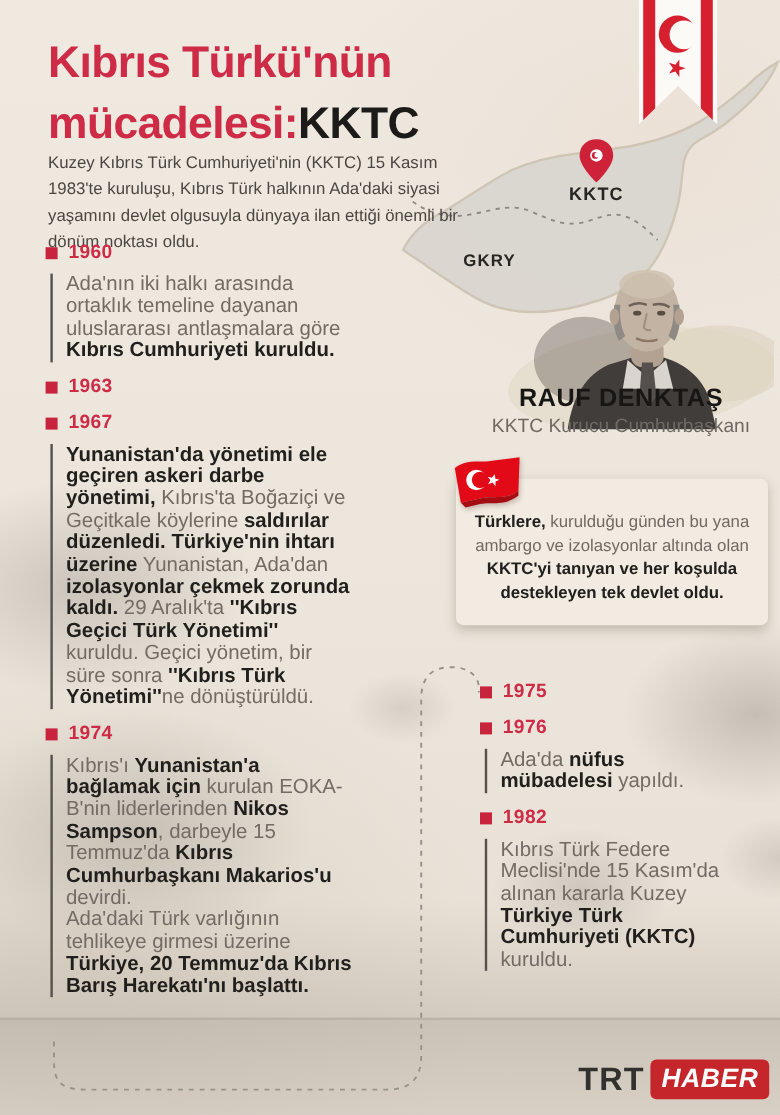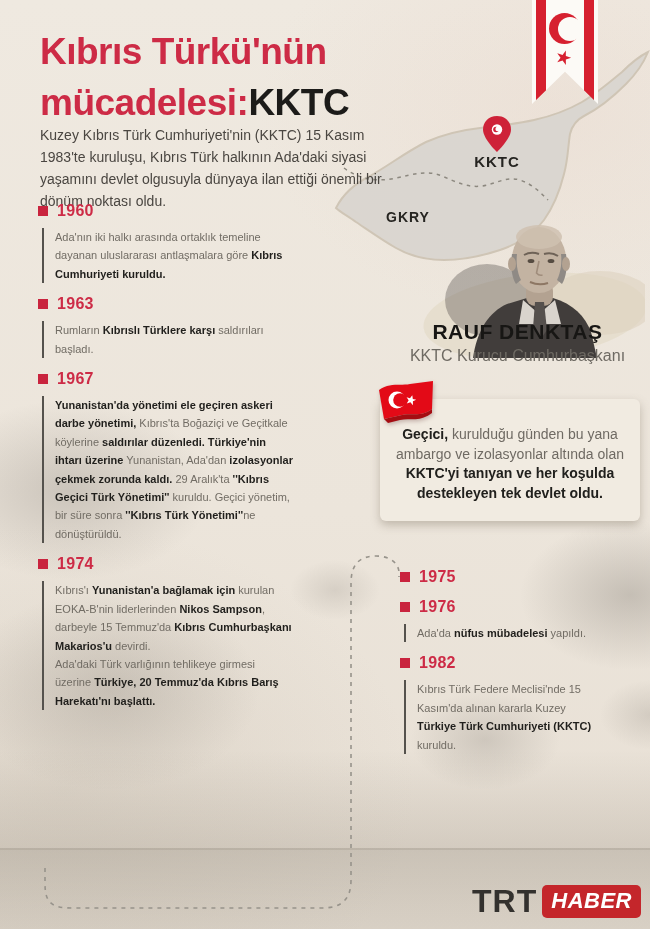--- a/index.html
+++ b/index.html
@@ -44,27 +44,27 @@
   .turk-flag{position:absolute;left:376px;top:378px;filter:drop-shadow(1px 2px 2px rgba(90,40,40,.3));}
   
   .col{position:absolute;}
   .col-left{left:38px;top:202px;width:256px;}
   .col-right{left:400px;top:568px;width:208px;}
   .tl-entry{margin-bottom:12px;}
   .tl-year-row{display:flex;align-items:center;gap:9px;margin-bottom:8px;}
   .tl-square{width:10px;height:10px;background:#c9243e;flex:0 0 auto;}
   .tl-year{font-size:16px;font-weight:800;color:#cd2b46;letter-spacing:.3px;text-align:right;}
   .tl-body{margin-left:4px;border-left:2px solid #55524d;padding-left:11px;
-           font-size:11px;line-height:18.4px;color:#716c64;font-weight:500;}
+           font-size:17px;line-height:18.4px;color:#716c64;font-weight:500;}
   .tl-body b{color:#201f1c;font-weight:800;}
   
   .connector{position:absolute;left:0;top:0;pointer-events:none;}
   
   .logo{position:absolute;right:9px;top:883px;display:flex;align-items:center;gap:5px;}
-  .logo .trt{font-size:32px;font-weight:900;color:#33312e;letter-spacing:1px;}
+  .logo .trt{font-size:27px;font-weight:900;color:#33312e;letter-spacing:1px;}
   .logo .haber{font-size:22px;font-weight:900;color:#fff;background:#c4262b;
                padding:3px 9px 4px;border-radius:5px;letter-spacing:.5px;font-style:italic;}
 </style>
 </head>
 <body>
 
 <div class="page">
 
   <div class="blob" style="left:-70px;top:400px;width:280px;height:180px;background:radial-gradient(closest-side,rgba(125,118,110,.30),rgba(125,118,110,0));"></div>
   <div class="blob" style="left:-40px;top:590px;width:300px;height:200px;background:radial-gradient(closest-side,rgba(120,113,104,.26),rgba(120,113,104,0));"></div>
@@ -120,21 +120,21 @@
     <path d="M115 74 q9 4 18 1" stroke="#8d7764" stroke-width="2" fill="none"></path>
     <path d="M108 92 L124 106 L140 92 L146 116 L104 116 Z" fill="#d9d4cd"></path>
     <path d="M120 94 L129 94 L132 122 L125 132 L118 120 Z" fill="#55504d"></path>
   </svg>
   <div class="portrait-caption">
     <div class="name">RAUF DENKTAŞ</div>
     <div class="role">KKTC Kurucu Cumhurbaşkanı</div>
   </div>
 
   <div class="card">
-    <div class="txt"><b>Geçici,</b> kurulduğu günden bu yana ambargo ve izolasyonlar altında olan <b>KKTC'yi tanıyan ve her koşulda destekleyen tek devlet oldu.</b></div>
+    <div class="txt"><b>Türklere,</b> kurulduğu günden bu yana ambargo ve izolasyonlar altında olan <b>KKTC'yi tanıyan ve her koşulda destekleyen tek devlet oldu.</b></div>
   </div>
   <svg class="turk-flag" width="60" height="48" viewBox="0 0 60 48">
     <path d="M3 12 C14 4 24 8 34 6 L57 3 L56 31 C46 39 36 35 26 37 L8 41 Z" fill="#e30a17"></path>
     <path d="M8 41 L26 37 C36 35 46 39 56 31 L56 35 C45 44 34 40 24 42 L12 45 Z" fill="#a50d12"></path>
     <circle cx="21" cy="22" r="8.5" fill="#fff"></circle>
     <circle cx="24" cy="22" r="6.8" fill="#e30a17"></circle>
     <path d="M0 -5 L1.5 -1.5 L5 -1.5 L2.2 0.8 L3.2 4.5 L0 2.2 L-3.2 4.5 L-2.2 0.8 L-5 -1.5 L-1.5 -1.5 Z" transform="translate(35 22) rotate(15)" fill="#fff"></path>
   </svg>
 
   <h1 class="title">
@@ -150,21 +150,20 @@
         <span class="tl-year">1960</span>
       </div>
       <div class="tl-body">Ada'nın iki halkı arasında ortaklık temeline dayanan uluslararası antlaşmalara göre <b>Kıbrıs Cumhuriyeti kuruldu.</b></div>
     </div>
 
     <div class="tl-entry">
       <div class="tl-year-row">
         <span class="tl-square"></span>
         <span class="tl-year">1963</span>
       </div>
-      <div class="tl-body">Rumların <b>Kıbrıslı Türklere karşı</b> saldırıları başladı.</div>
     </div>
 
     <div class="tl-entry">
       <div class="tl-year-row">
         <span class="tl-square"></span>
         <span class="tl-year">1967</span>
       </div>
       <div class="tl-body"><b>Yunanistan'da yönetimi ele geçiren askeri darbe yönetimi,</b> Kıbrıs'ta Boğaziçi ve Geçitkale köylerine <b>saldırılar düzenledi. Türkiye'nin ihtarı üzerine</b> Yunanistan, Ada'dan <b>izolasyonlar çekmek zorunda kaldı.</b> 29 Aralık'ta <b>''Kıbrıs Geçici Türk Yönetimi''</b> kuruldu. Geçici yönetim, bir süre sonra <b>''Kıbrıs Türk Yönetimi''</b>ne dönüştürüldü.</div>
     </div>
 

